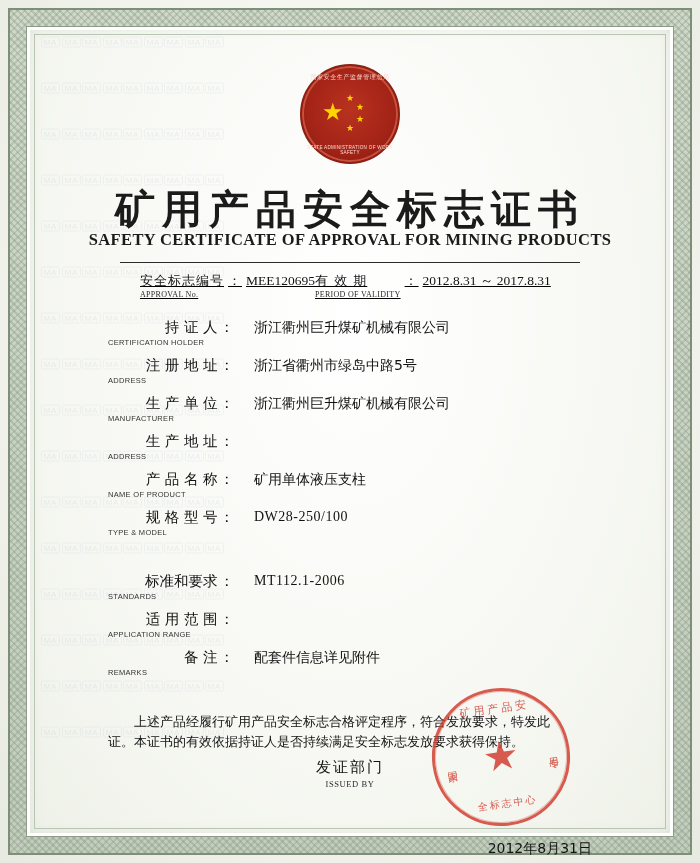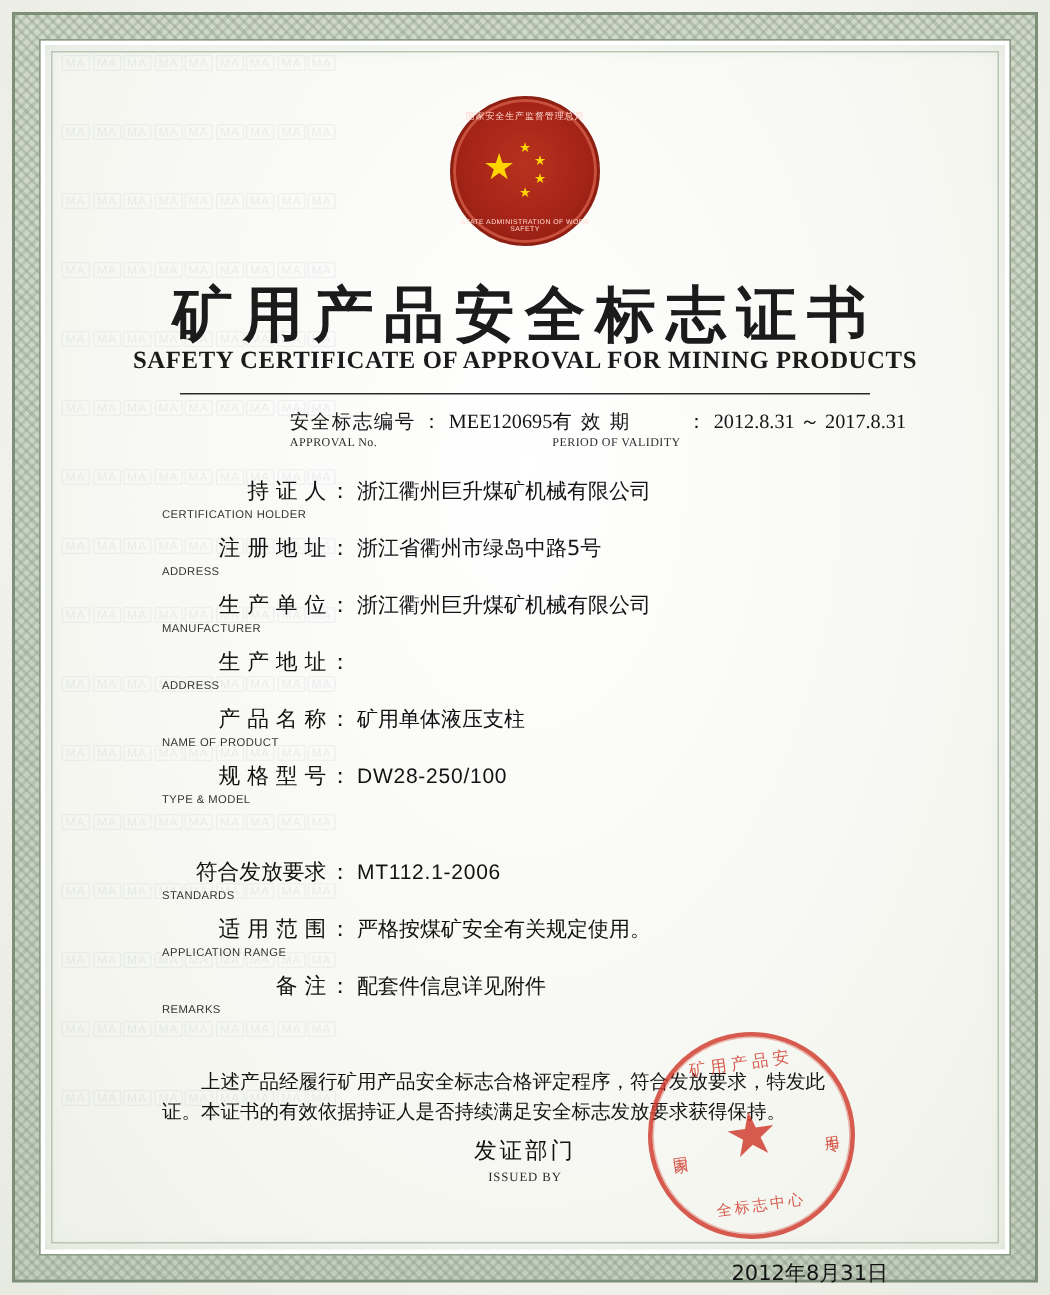--- a/index.html
+++ b/index.html
@@ -82,21 +82,21 @@
     position:absolute;top:230px;left:0;right:0;text-align:center;
     font-family:"Liberation Serif", serif;font-weight:bold;
     font-size:16.5px;color:#1b1b1b;letter-spacing:.4px;
   }
   .rule{
     position:absolute;left:120px;right:120px;top:262px;height:1px;background:#2b2b2b;
   }
   
   .approval-row{
     position:absolute;top:272px;left:140px;right:96px;
-    display:flex;justify-content:flex-end;align-items:flex-start;
+    display:flex;justify-content:flex-start;align-items:flex-start;text-decoration:underline;
   }
   .lbl-cn{font-family:"DejaVu Sans", sans-serif;font-size:13px;color:#151515;letter-spacing:1px;}
   .lbl-en{font-family:"Liberation Serif", serif;font-size:8px;color:#2a2a2a;letter-spacing:.3px;}
   .val{font-family:"Liberation Serif", serif;font-size:13.5px;color:#141414;}
   .approval-left,.approval-right{display:flex;align-items:baseline;gap:4px;}
   .stackcol{display:flex;flex-direction:column;}
   
   .fields{
     position:absolute;top:318px;left:108px;right:60px;
   }
@@ -104,24 +104,24 @@
   .field .names{width:126px;flex:0 0 126px;}
   .field .cn{
     font-family:"DejaVu Sans", sans-serif;font-size:14.5px;color:#121212;
     display:flex;justify-content:flex-end;
   }
   .field .cn span.colon{margin-left:2px;}
   .field .en{
     font-family:Liberation Sans, sans-serif;font-size:7.5px;color:#333;letter-spacing:.3px;margin-top:1px;
   }
   .field .value{
-    margin-left:4px;padding-top:1px;
+    margin-left:20px;padding-top:1px;
     font-family:"DejaVu Sans", sans-serif;font-size:14px;color:#121212;
   }
-  .field .value.mono{font-family:Liberation Sans, sans-serif;font-size:14px;letter-spacing:.5px;}
+  .field .value.mono{font-family:Liberation Serif, serif;font-size:14px;letter-spacing:.5px;}
   .gap{height:26px;}
   
   .statement{
     position:absolute;left:108px;right:62px;top:712px;
     font-family:"DejaVu Sans", sans-serif;font-size:13px;color:#141414;line-height:1.55;
     text-align:justify;
   }
   .statement .indent{display:inline-block;width:26px;}
   
   .issuer{
@@ -444,36 +444,35 @@
             <span class="colon">：</span>
           </div>
           <div class="en">TYPE &amp; MODEL</div>
         </div>
         <div class="value mono">DW28-250/100</div>
       </div>
       <div class="gap"></div>
       <div class="field">
         <div class="names">
           <div class="cn">
-            <span>符合发放要求</span>
+            <span>标准和要求</span>
             <span class="colon">：</span>
           </div>
           <div class="en">STANDARDS</div>
         </div>
         <div class="value mono">MT112.1-2006</div>
       </div>
       <div class="field">
         <div class="names">
           <div class="cn">
             <span>适 用 范 围</span>
             <span class="colon">：</span>
           </div>
           <div class="en">APPLICATION RANGE</div>
         </div>
-        <div class="value">严格按煤矿安全有关规定使用。</div>
       </div>
       <div class="field">
         <div class="names">
           <div class="cn">
             <span>备        注</span>
             <span class="colon">：</span>
           </div>
           <div class="en">REMARKS</div>
         </div>
         <div class="value">配套件信息详见附件</div>

